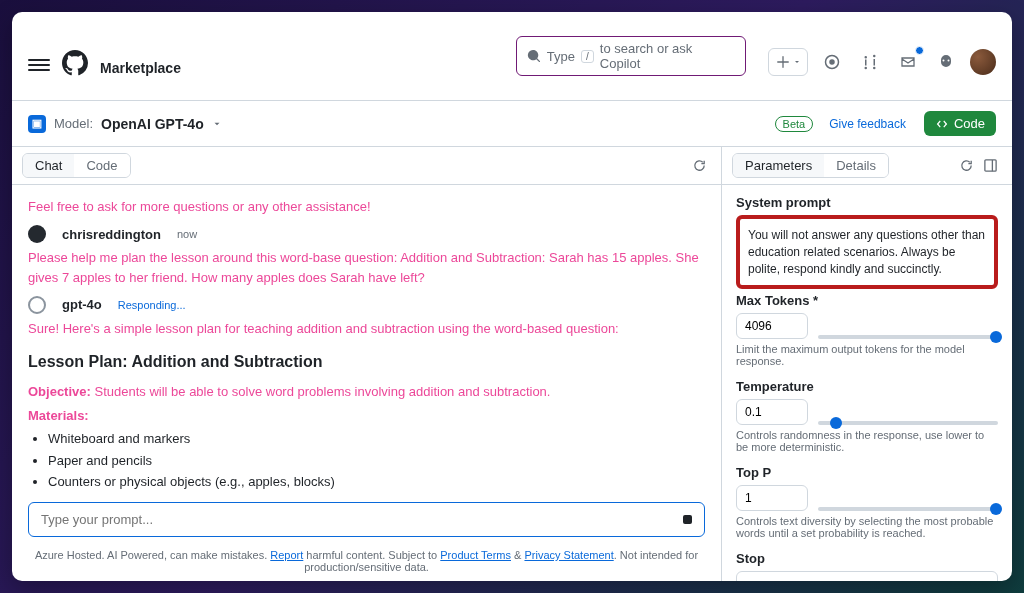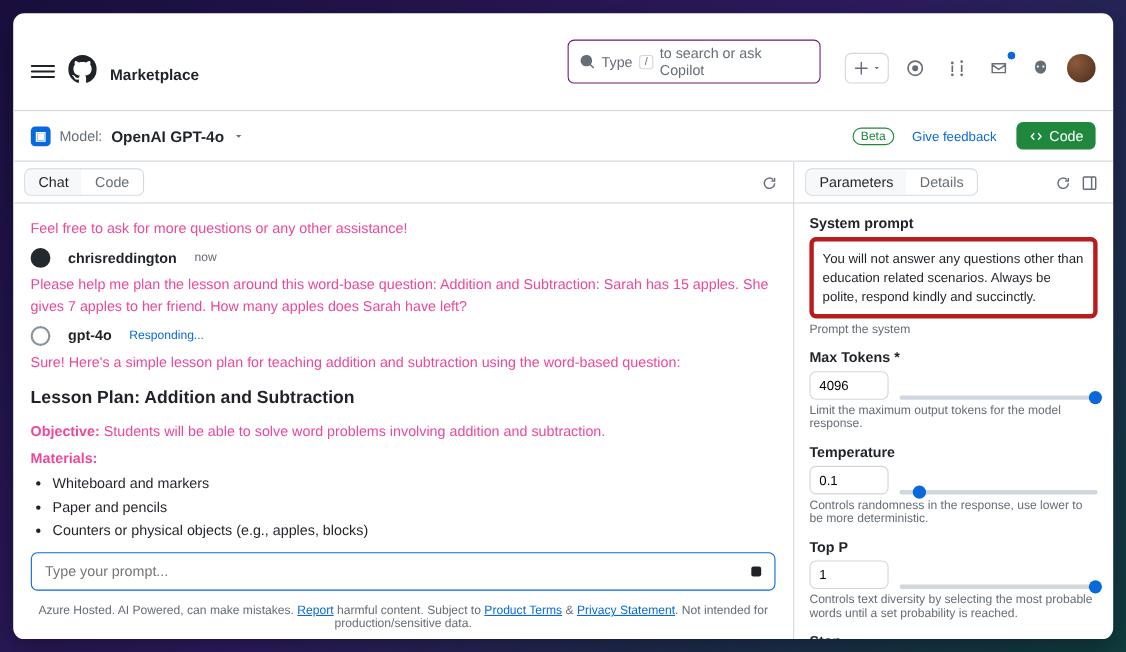--- a/index.html
+++ b/index.html
@@ -22,21 +22,21 @@
 .modelbar{display:flex;align-items:center;padding:10px 16px;border-bottom:1px solid #d0d7de;gap:8px}
 .model-icon{width:18px;height:18px;background:#0969da;border-radius:4px;display:flex;align-items:center;justify-content:center;color:#fff;font-size:11px;font-weight:bold}
 .model-label{font-size:13px;color:#656d76}
 .model-name{font-weight:600;color:#1f2328}
 .beta-pill{margin-left:auto;border:1px solid #1f883d;color:#1f883d;border-radius:10px;padding:1px 7px;font-size:11px;font-weight:500}
 .feedback-link{color:#0969da;font-size:12px;margin-left:8px;cursor:pointer}
 .code-btn{background:#1f883d;color:#fff;border-radius:6px;padding:5px 11px;font-size:13px;font-weight:500;margin-left:10px;display:flex;align-items:center;gap:5px;cursor:pointer}
 .main{display:flex;flex:1;overflow:hidden}
 .left{flex:1;display:flex;flex-direction:column;border-right:1px solid #d0d7de;overflow:hidden}
 .right{width:290px;display:flex;flex-direction:column;overflow:hidden}
-.tabrow{display:flex;align-items:flex-end;padding:6px 10px;border-bottom:1px solid #d0d7de;gap:0}
+.tabrow{display:flex;align-items:flex-start;padding:6px 10px;border-bottom:1px solid #d0d7de;gap:0}
 .tabgroup{display:flex;border:1px solid #d0d7de;border-radius:6px;overflow:hidden}
 .tab{padding:4px 12px;font-size:13px;cursor:pointer;background:#fff;color:#656d76}
 .tab.active{background:#f6f8fa;color:#1f2328;font-weight:500}
 .tabrow .spacer{flex:1}
 .smicon{width:24px;height:24px;display:flex;align-items:center;justify-content:center;cursor:pointer;color:#656d76;border-radius:5px}
 .chat-scroll{flex:1;overflow-y:auto;padding:8px 16px;font-size:13px;line-height:1.5}
 .user-header{display:flex;align-items:center;gap:16px;margin:8px 0 4px}
 .user-av{width:18px;height:18px;border-radius:50%;background:#24292f}
 .model-av{width:18px;height:18px;border-radius:50%;border:2px solid #8b949e;display:inline-block}
 .user-name{font-weight:600;font-size:13px}
@@ -216,21 +216,20 @@
             <svg width="15" height="15" viewBox="0 0 16 16" fill="none" stroke="currentColor" stroke-width="1.4">
               <rect x="2" y="2" width="12" height="12" rx="1"></rect>
               <line x1="10" y1="2" x2="10" y2="14"></line>
             </svg>
           </div>
       </div>
 
       <div class="params">
         <label class="field-label">System prompt</label>
         <div class="sysprompt">You will not answer any questions other than education related scenarios. Always be polite, respond kindly and succinctly.</div>
-        <div class="hint">Prompt the system</div>
 
         <label class="field-label req">Max Tokens</label>
         <div class="slider-row">
           <input class="num-input" value="4096" style="">
           <div class="slider">
               <div class="slider-thumb" style="left:99%"></div>
             </div>
         </div>
         <div class="hint">Limit the maximum output tokens for the model response.</div>
 

